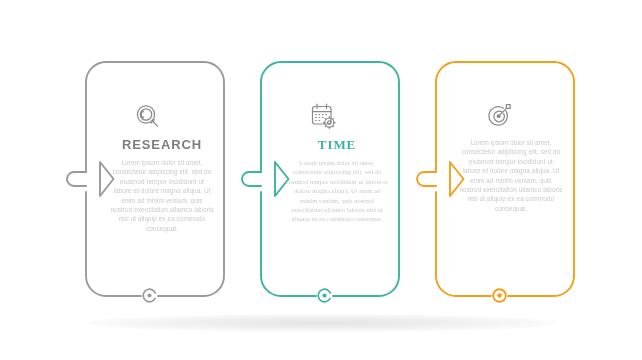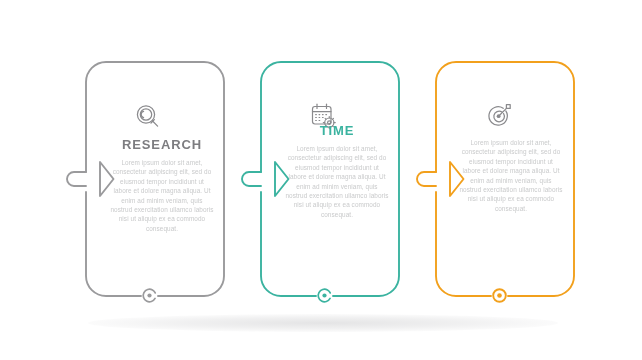--- a/index.html
+++ b/index.html
@@ -69,21 +69,21 @@
     color: #c9cacb;
     letter-spacing: 0.08px;
     text-align: center;
   }
 
   
   #text-research { left: 110px; top: 138px; }
   #text-research .step-title { color: #7d7d80; }
 
   
-  #text-time { left: 285px; top: 124px; }
+  #text-time { left: 285px; top: 138px; font-family: Liberation Serif, serif; }
   #text-time .step-title { color: #3bb3a0; }
 
   
   #text-goal  { left: 459px; top: 138px; }
   #text-goal  .step-title { color: #f2a01c; }
 </style>
 </head>
 <body>
 
 <div id="infographic">

